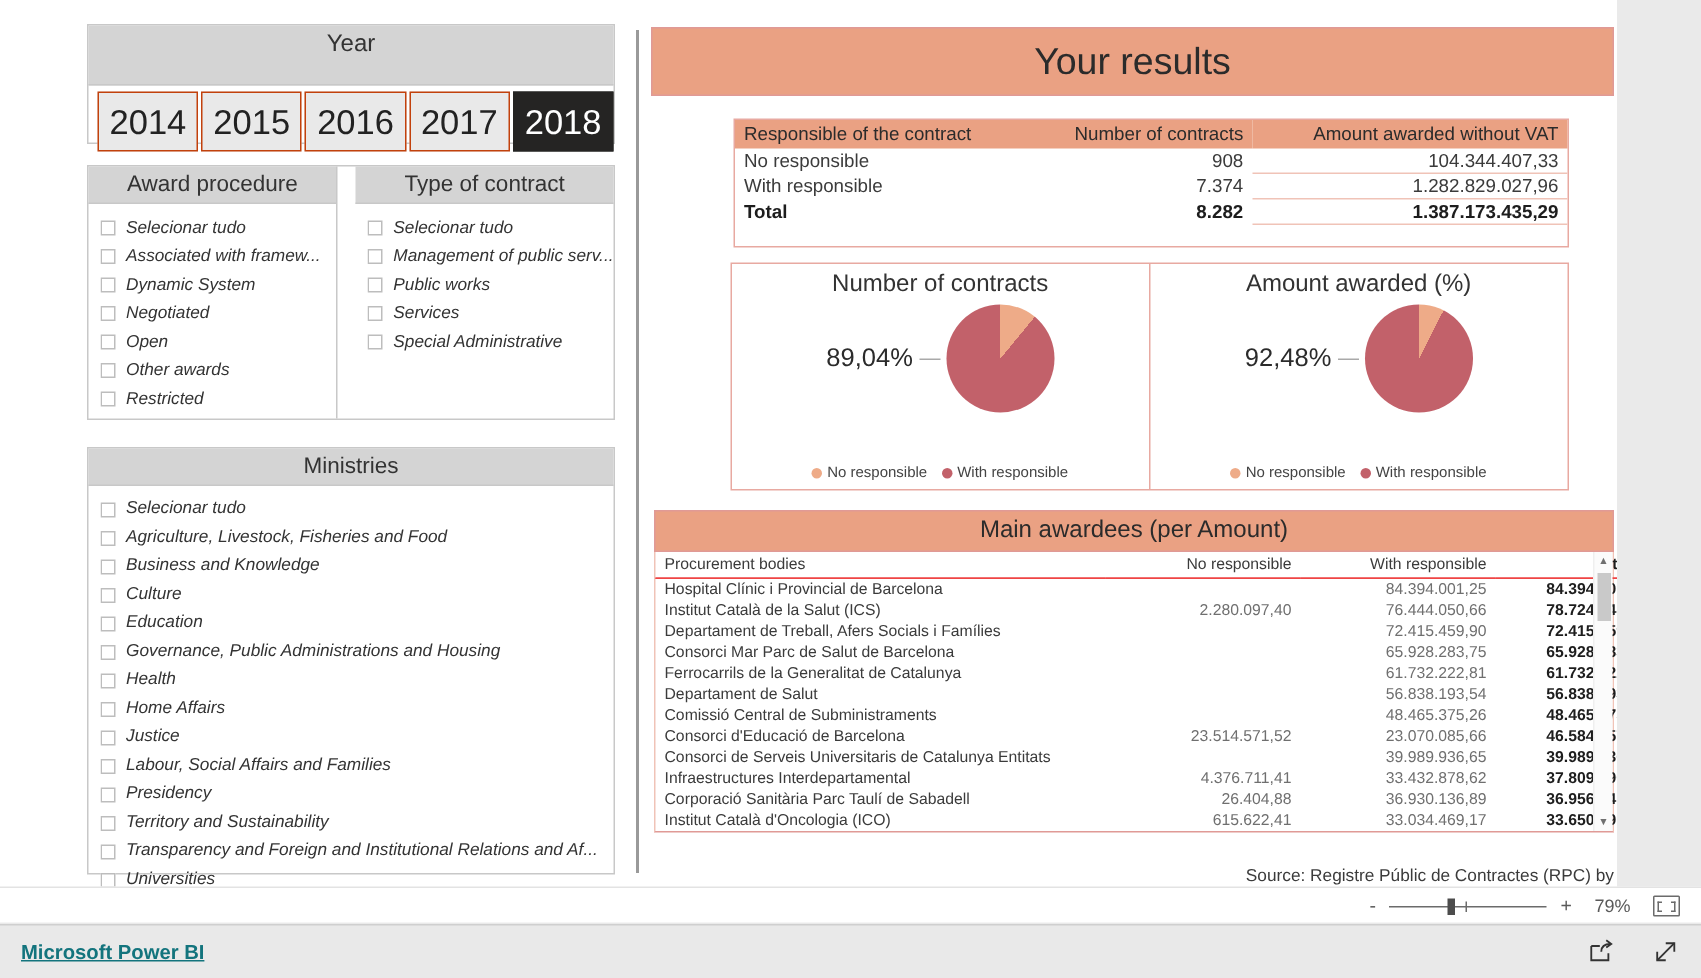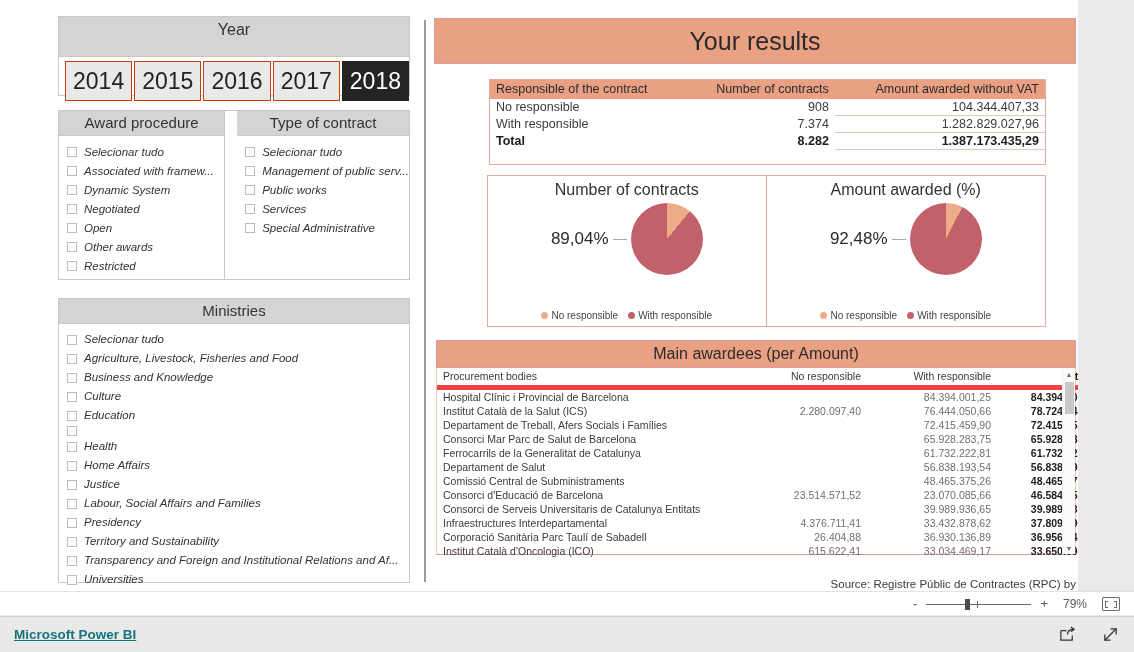--- a/index.html
+++ b/index.html
@@ -131,21 +131,21 @@
   #awardees-header{
     height:28px;background:#eaa183;border:1px solid #e09a96;box-sizing:border-box;
     display:flex;align-items:center;justify-content:center;
     font-size:16px;color:#2b2b2b;
   }
   #awardees-body{position:relative;height:187px;border-left:1px solid #f0c3b7;
     border-right:1px solid #f0c3b7;border-bottom:1px solid #e09a96;box-sizing:border-box;}
   #awardees table{border-collapse:collapse;width:619px;font-size:10.5px;table-layout:fixed;}
   #awardees thead th{
     font-weight:normal;color:#3b3b3b;font-size:10.5px;
-    padding:2px 6px 3px 6px;border-bottom:5px solid #ef4444;white-space:nowrap;
+    padding:2px 6px 3px 6px;border-bottom:1px solid #ef4444;white-space:nowrap;
   }
   #awardees thead th.ch1{text-align:left;width:288px;}
   #awardees thead th.ch2{text-align:right;width:118px;}
   #awardees thead th.ch3{text-align:right;width:118px;}
   #awardees thead th.ch4{text-align:right;width:95px;font-weight:bold;color:#1d1d1d;}
   #awardees tbody td{padding:0 6px;height:14px;font-size:10.5px;color:#6f6f6f;white-space:nowrap;overflow:hidden;}
   #awardees tbody td.b1{text-align:left;color:#3b3b3b;}
   #awardees tbody td.b2,#awardees tbody td.b3{text-align:right;}
   #awardees tbody td.b4{text-align:right;font-weight:bold;color:#1d1d1d;}
   .sort-caret{font-size:8px;margin-left:3px;}
@@ -292,20 +292,21 @@
       <div class="chk-item">
           <span class="chk-box"></span>
           <span>Culture</span>
         </div>
       <div class="chk-item">
           <span class="chk-box"></span>
           <span>Education</span>
         </div>
       <div class="chk-item">
           <span class="chk-box"></span>
+          <span>Governance, Public Administrations and Housing</span>
         </div>
       <div class="chk-item">
           <span class="chk-box"></span>
           <span>Health</span>
         </div>
       <div class="chk-item">
           <span class="chk-box"></span>
           <span>Home Affairs</span>
         </div>
       <div class="chk-item">

